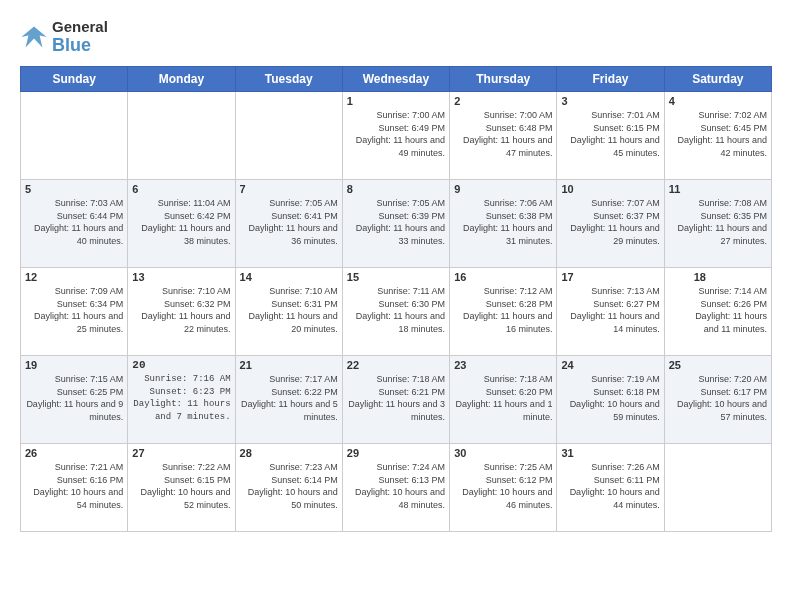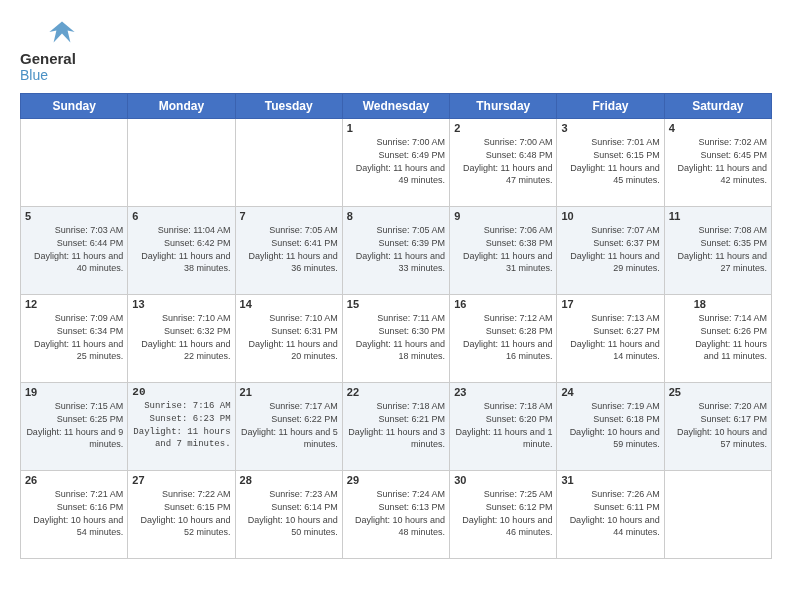--- a/index.html
+++ b/index.html
@@ -17,23 +17,22 @@
       background: #fff;
     }
     .header {
       display: flex;
       justify-content: space-between;
       align-items: flex-start;
       margin-bottom: 10px;
     }
     .logo {
       display: flex;
-      align-items: flex-end;
+      align-items: center;
       gap: 4px;
-      flex-direction: column;
     }
     .logo-bird {
       width: 28px;
       height: 28px;
     }
     .title-block {
       text-align: right;
     }
     .month-title {
       font-size: 32px;
@@ -97,21 +96,21 @@
 <body>
 
 <div class="page">
   <div class="header">
     <div class="logo">
       <svg class="logo-bird" viewBox="0 0 40 40" xmlns="http://www.w3.org/2000/svg">
         <polygon points="20,5 38,20 28,18 32,35 20,22 8,35 12,18 2,20" fill="#4a90c4" opacity="0.85"></polygon>
       </svg>
       <div>
         <div style="font-size:15px;font-weight:bold;color:#333;line-height:1.15;">General</div>
-        <div style="font-size:14px;font-weight:normal;color:#4a90c4;line-height:1.15;">Blue</div>
+        <div style="font-size:18px;font-weight:bold;color:#4a90c4;line-height:1.15;">Blue</div>
       </div>
     </div>
     <div class="title-block">
       <div class="month-title"></div>
       <div class="location"></div>
     </div>
   </div>
 
   <table class="calendar">
     <thead>

